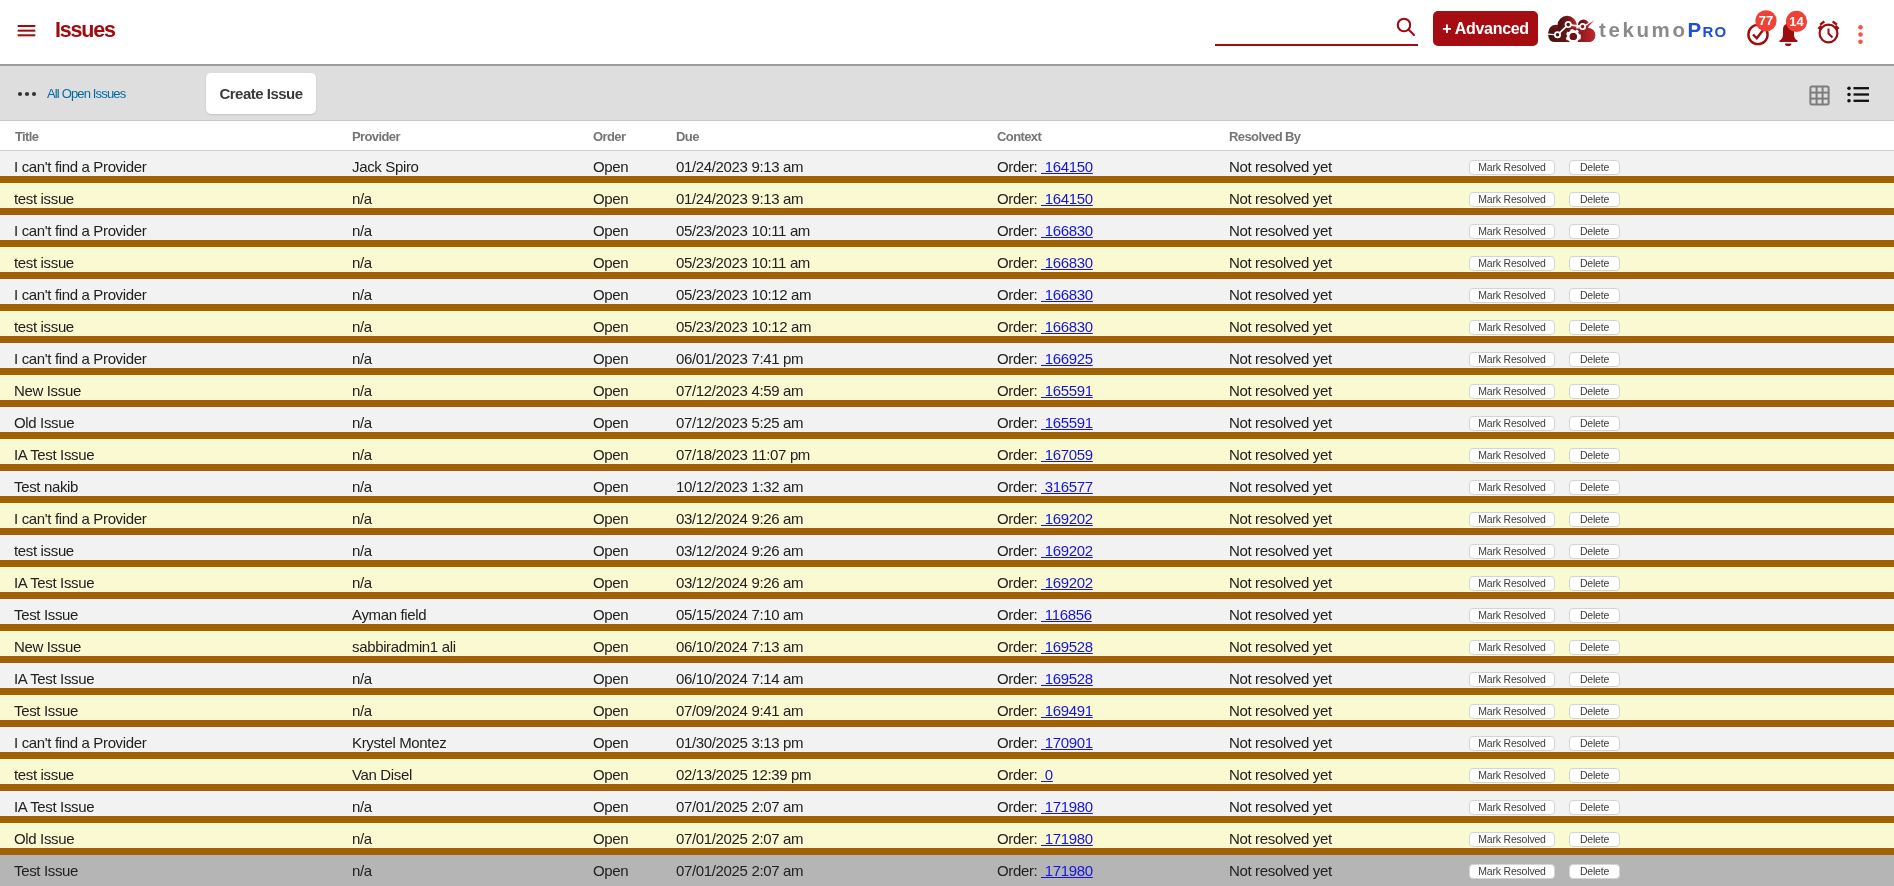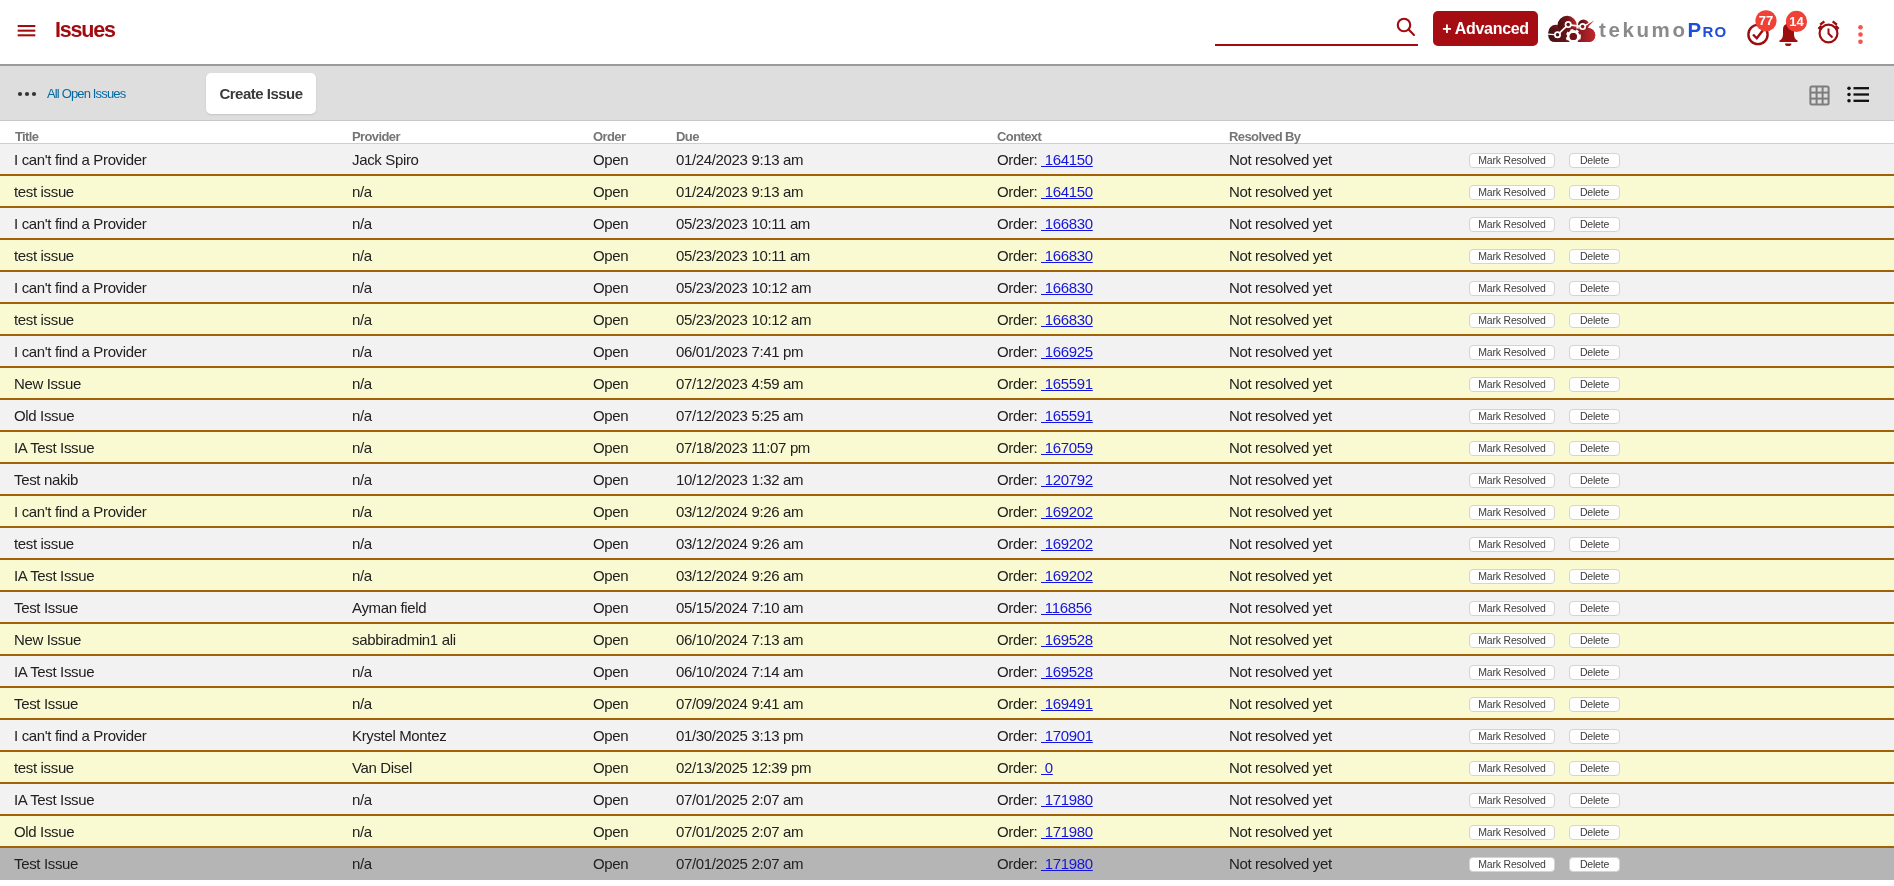--- a/index.html
+++ b/index.html
@@ -1,21 +1,21 @@
 <!DOCTYPE html>
 <html><head><meta charset="utf-8"><style>
 *{margin:0;padding:0;box-sizing:border-box}
 html,body{width:1894px;height:886px;overflow:hidden;background:#fff;
  font-family:"Liberation Sans",sans-serif;-webkit-font-smoothing:antialiased}
 .abs{position:absolute}
 .topbar{position:relative;height:66px;background:#fff;border-bottom:2px solid #9b9b9b}
 .toolbar{position:relative;height:55px;background:#dedede;border-bottom:1px solid #c9c9c9}
-.thead{position:relative;height:23px;background:#fff;border-bottom:1px solid #cfcfcf}
+.thead{position:relative;height:30px;background:#fff;border-bottom:1px solid #cfcfcf}
 .thead span{position:absolute;top:0;line-height:31px;font-size:13px;font-weight:bold;color:#757575;letter-spacing:-0.6px}
-.row{position:relative;height:32px;border-bottom:2px solid #a16207;font-size:15px;color:#212121;letter-spacing:-0.35px}
+.row{position:relative;height:32px;border-bottom:7px solid #a16207;font-size:15px;color:#212121;letter-spacing:-0.35px}
 .row span,.row .ctx{position:absolute;top:0;line-height:31.5px;white-space:nowrap}
 .row.g{background:#f2f2f2}
 .row.y{background:#fafad2}
 .row.d{background:#b5b5b5;border-bottom:none}
 .btn{position:absolute;top:9px;height:15px;background:#fff;border:1px solid #d4d4d4;border-radius:4px;
  font-size:10.5px;color:#3c3c3c;text-align:center;line-height:13px;letter-spacing:-0.2px}
 a.lnk{color:#1414e0;text-decoration:underline;white-space:pre}
 .c1{left:14px}.c2{left:352px}.c3{left:593px}.c4{left:676px}.c5{left:997px}.c6{left:1229px}
 </style></head><body>
 <div class="topbar">
@@ -236,21 +236,21 @@
     <span class="c6">Not resolved yet</span>
     <div class="btn" style="left:1469px;width:86px">Mark Resolved</div>
     <div class="btn" style="left:1569px;width:51px">Delete</div>
   </div>
 <div class="row g">
     <span class="c1">Test nakib</span>
     <span class="c2">n/a</span>
     <span class="c3">Open</span>
     <span class="c4">10/12/2023 1:32 am</span>
     <span class="ctx" style="left:997px">Order:</span>
-    <a class="lnk abs" style="left:1041px;top:0;line-height:31.5px"> 120792</a>
+    <a class="lnk abs" style="left:1041px;top:0;line-height:31.5px"> 316577</a>
     <span class="c6">Not resolved yet</span>
     <div class="btn" style="left:1469px;width:86px">Mark Resolved</div>
     <div class="btn" style="left:1569px;width:51px">Delete</div>
   </div>
 <div class="row y">
     <span class="c1">I can't find a Provider</span>
     <span class="c2">n/a</span>
     <span class="c3">Open</span>
     <span class="c4">03/12/2024 9:26 am</span>
     <span class="ctx" style="left:997px">Order:</span>

